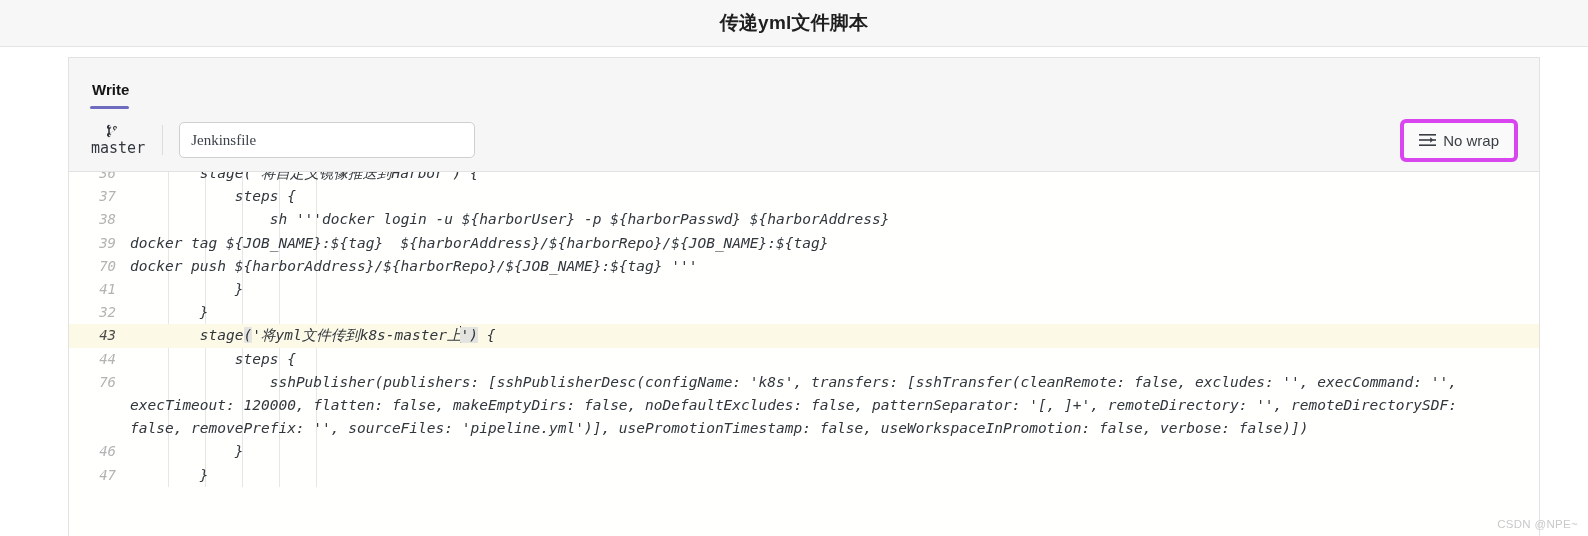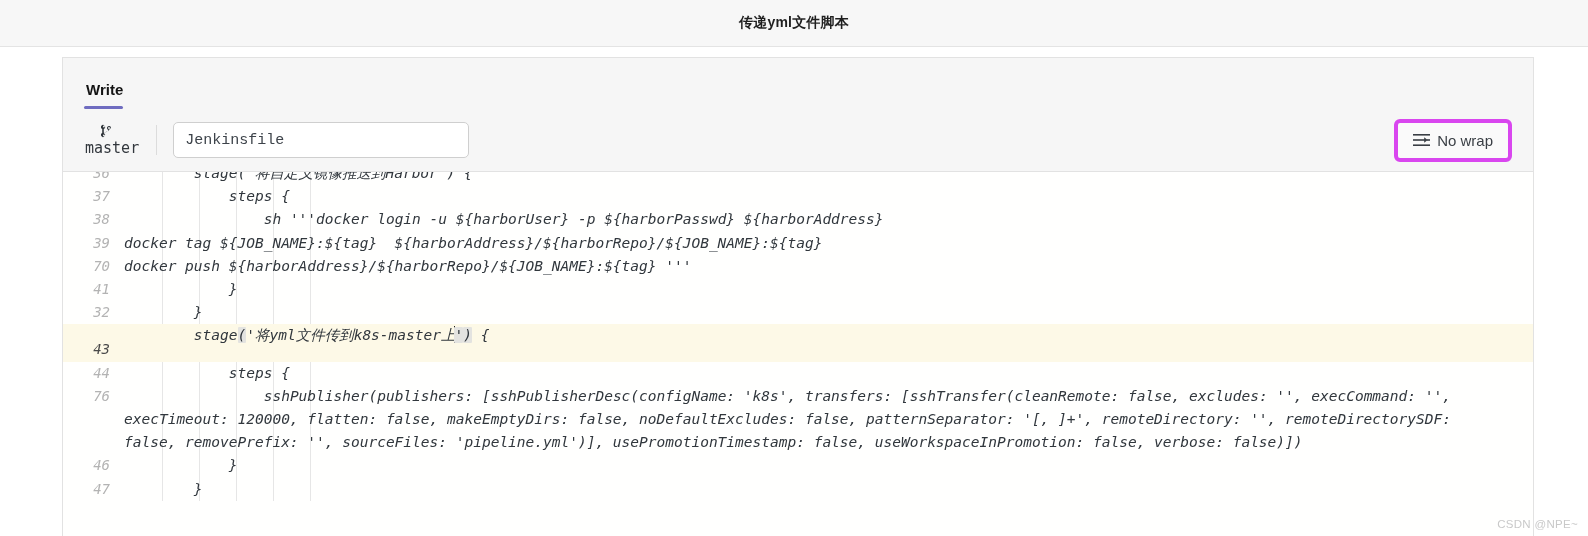--- a/index.html
+++ b/index.html
@@ -19,30 +19,30 @@
   .page-header {
     height: 47px;
     background: #f7f7f7;
     border-bottom: 1px solid #e4e4e4;
     display: flex;
     align-items: center;
     justify-content: center;
     box-sizing: border-box;
   }
   .page-title {
-    font-size: 14px;
+    font-size: 19px;
     font-weight: bold;
     color: #1f1f1f;
     letter-spacing: 0.2px;
   }
 
   
   .editor-card {
     position: absolute;
-    left: 62px;
+    left: 68px;
     top: 57px;
     width: 1472px;
     height: 479px;
     background: #be185d;
     border: 1px solid #e2e2e2;
     border-bottom: none;
     box-sizing: border-box;
     overflow: hidden;
   }
 
@@ -110,21 +110,21 @@
     height: 30px;
     background: #dcdcdc;
     margin: 0 16px 0 0;
   }
   .filename-input {
     width: 296px;
     height: 36px;
     border: 1px solid #cfcfcf;
     border-radius: 5px;
     background: #ffffff;
-    font-family: Liberation Mono, monospace;
+    font-family: Liberation Serif, serif;
     font-size: 15px;
     color: #3d434a;
     padding: 0 11px;
     box-sizing: border-box;
     outline: none;
   }
   .spacer { flex: 1 1 auto; }
   .nowrap-btn {
     display: flex;
     align-items: center;
@@ -179,21 +179,20 @@
     flex: none;
     text-align: right;
     padding-right: 14px;
     box-sizing: border-box;
     color: #b3b3b3;
     font-size: 14px;
     user-select: none;
   }
   .code-line.highlight .gutter {
     color: #4a4a4a;
-    margin-top: 14px;
   }
   .code-text {
     flex: 1 1 auto;
     white-space: pre-wrap;
     word-break: break-word;
     padding-right: 26px;
     position: relative;
   }
   .bracket-hl {
     background: #e3e3e0;

